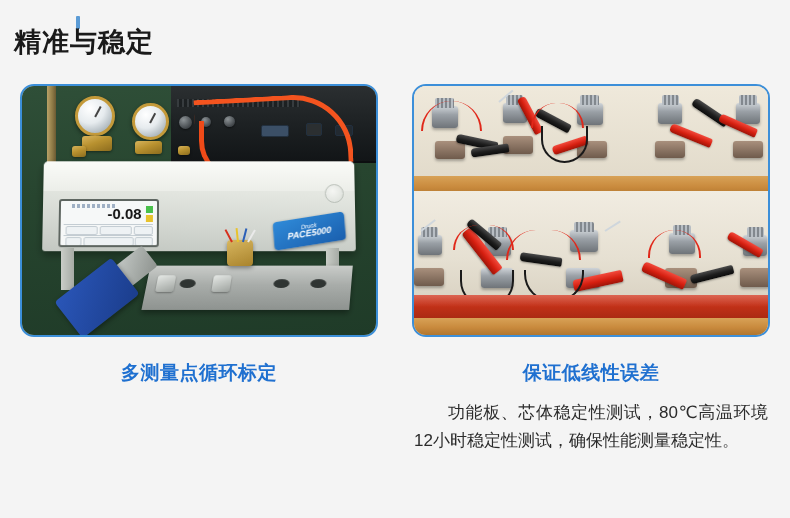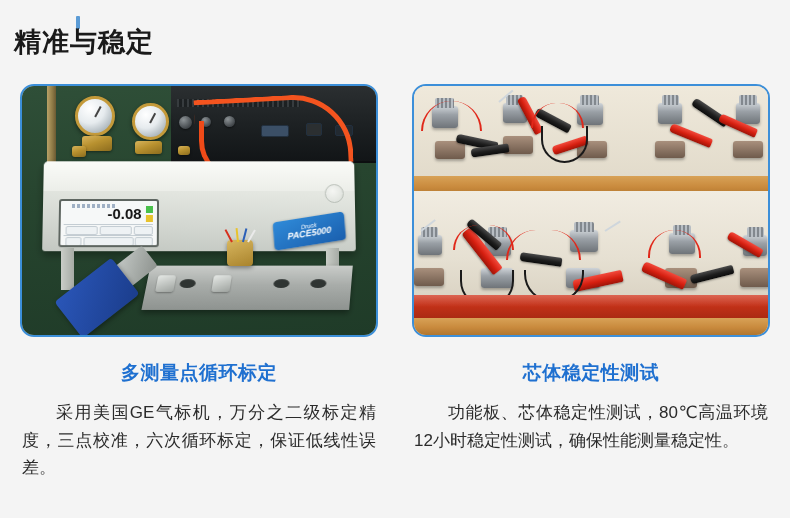--- a/index.html
+++ b/index.html
@@ -471,21 +471,20 @@
           <div class="p1-sensor-wire" style="left:15px;background:#2a5fb8;transform:rotate(14deg);"></div>
           <div class="p1-sensor-wire" style="left:20px;background:#eaeaea;transform:rotate(30deg);"></div>
         </div>
 
         <div class="p1-wrench-head"></div>
         <div class="p1-wrench"></div>
       </div>
     </div>
 
     <div class="caption-title">多测量点循环标定</div>
-    <div class="caption-body">采用美国GE气标机，万分之二级标定精度，三点校准，六次循环标定，保证低线性误差。</div>
   </div>
 
   <div class="card">
 
     <div class="photo-frame">
       <div class="photo-inner">
         <div class="p2-bg"></div>
         <div class="p2-backwall-upper"></div>
 
         <div class="p2-sensor" style="left:5%;top:8%;width:26px;height:22px;">
@@ -572,17 +571,17 @@
             <div class="p2-sensor-cap"></div>
           </div>
         <div class="p2-sensor" style="left:92%;top:73%;width:30px;height:19px;background:linear-gradient(180deg,#a9907d,#6f5b4c);"></div>
         <div class="p2-clip red" style="left:88%;top:62%;width:38px;transform:rotate(30deg);"></div>
 
         <div class="p2-shelf-red" style="top:84%;height:9%;"></div>
         <div class="p2-shelf-wood" style="top:93%;height:7%;"></div>
       </div>
     </div>
 
-    <div class="caption-title">芯体稳定性测试</div>
+    <div class="caption-title">保证低线性误差</div>
     <div class="caption-body">功能板、芯体稳定性测试，80℃高温环境12小时稳定性测试，确保性能测量稳定性。</div>
   </div>
 
 </div>
 
 </body></html>

